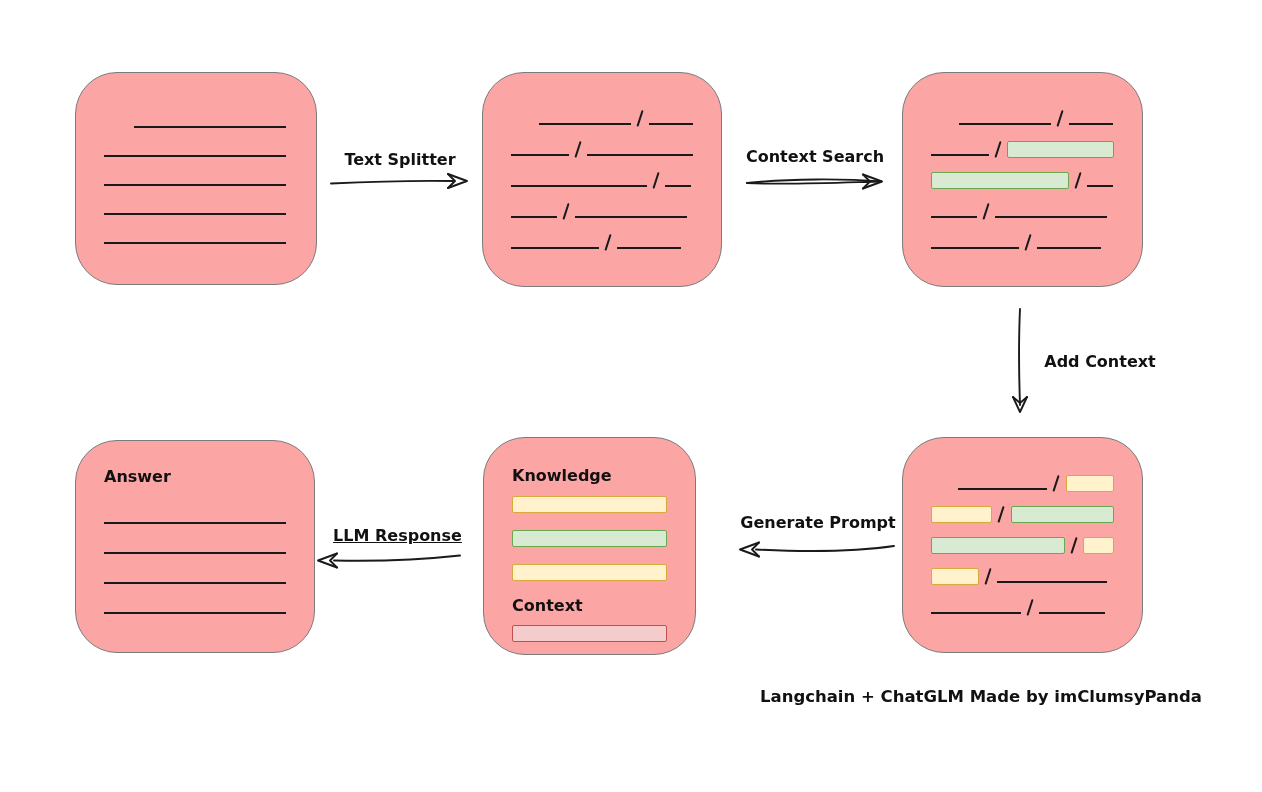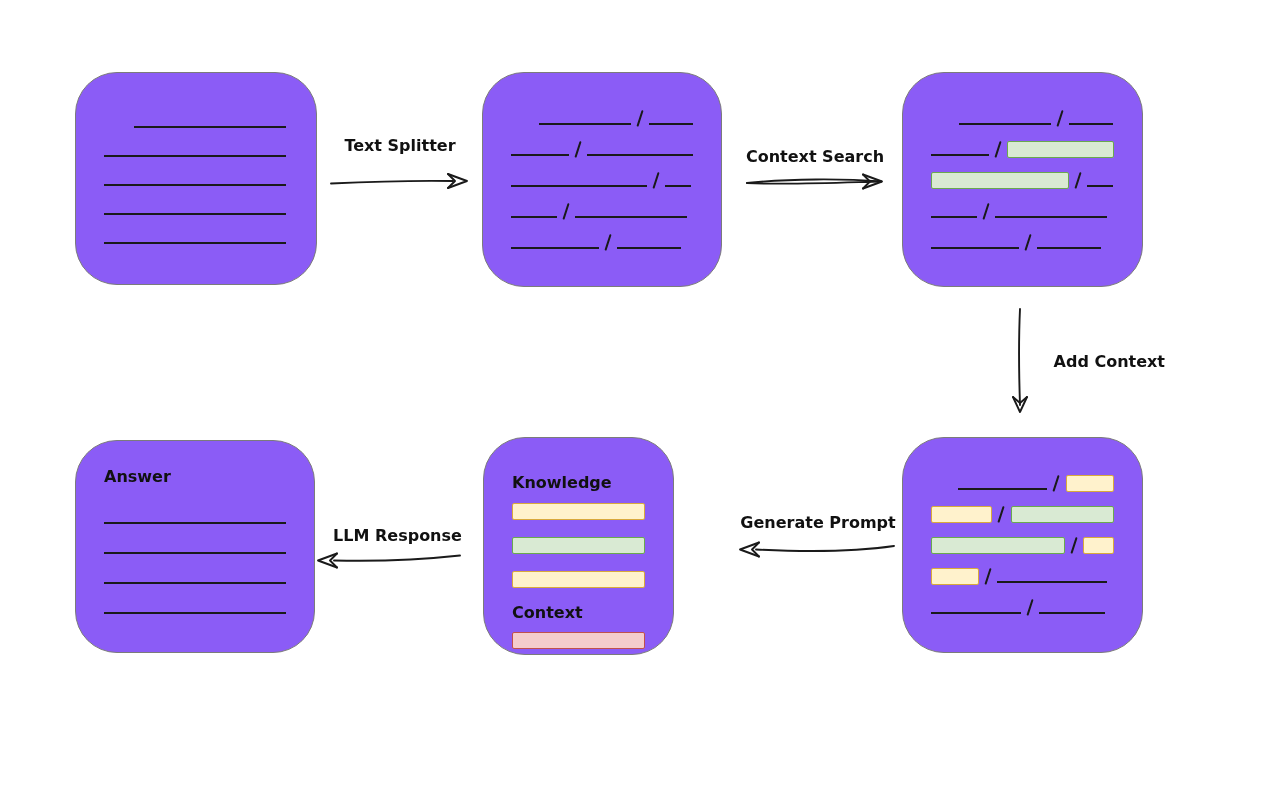--- a/index.html
+++ b/index.html
@@ -3,21 +3,21 @@
 <meta charset="utf-8">
 <style>
   html,body { margin:0; padding:0; background:#ffffff; }
   #canvas {
     position:relative; width:1262px; height:792px; background:#ffffff;
     font-family:"DejaVu Sans", sans-serif; color:#111;
     overflow:hidden;
   }
   .box {
     position:absolute; border:1.6px solid #7b7b7b; border-radius:42px;
-    background:#8b5cf6; box-sizing:border-box;
+    background:#fca5a5; box-sizing:border-box;
     display:flex; flex-direction:column; justify-content:center;
     padding:0 28px;
   }
   .box.top-align { justify-content:flex-start; }
   .rows { display:flex; flex-direction:column; }
   .rows.gap11 { gap:11px; }
   .rows.gap12 { gap:12px; }
   .rows.gap13 { gap:13px; }
   .rows.gap16 { gap:16px; }
   .seg-row { display:flex; align-items:flex-end; height:18px; }
@@ -157,21 +157,21 @@
           <span class="seg-line" style="width: 110px;"></span>
         </div>
         <div class="seg-row">
           <span class="seg-line" style="width: 90px;"></span>
           <span class="seg-slash"></span>
           <span class="seg-line" style="width: 66px;"></span>
         </div>
       </div>
   </div>
 
-  <div class="box top-align" style="left:483px; top:437px; width:191px; height:218px; padding-top:35px;">
+  <div class="box top-align" style="left:483px; top:437px; width:213px; height:218px; padding-top:28px;">
     <div class="box-title" style="margin-bottom:10px;">Knowledge</div>
     <div class="rows gap16">
         <div class="seg-row">
           <span class="seg-bar" style="width: 182px; background: rgb(255, 242, 204); border-color: rgb(217, 169, 60);"></span>
         </div>
         <div class="seg-row">
           <span class="seg-bar" style="width: 182px; background: rgb(217, 234, 211); border-color: rgb(106, 168, 79);"></span>
         </div>
         <div class="seg-row">
           <span class="seg-bar" style="width: 182px; background: rgb(255, 242, 204); border-color: rgb(217, 169, 60);"></span>
@@ -196,50 +196,51 @@
         </div>
         <div class="seg-row">
           <span class="seg-line" style="width: 182px;"></span>
         </div>
         <div class="seg-row">
           <span class="seg-line" style="width: 182px;"></span>
         </div>
       </div>
   </div>
 
-  <div class="arrow-label" style="left:330px; top:136px; width:140px;">Text Splitter</div>
+  <div class="arrow-label" style="left:330px; top:150px; width:140px;">Text Splitter</div>
   <svg class="arrow-svg" style="left:328px; top:168px;" width="144" height="28" viewBox="0 0 144 28">
     <path d="M3 15.5 C 45 13.5, 95 12.5, 125 13"></path>
     <path d="M120 6 L139 13 L120 20"></path>
     <path d="M120 6 L127 13 L120 20"></path>
   </svg>
 
   <div class="arrow-label" style="left:745px; top:147px; width:140px;">Context Search</div>
   <svg class="arrow-svg" style="left:744px; top:168px;" width="144" height="28" viewBox="0 0 144 28">
     <path d="M3 15 C 45 10.5, 100 10.5, 137 13.5"></path>
     <path d="M3 15 C 45 17, 100 14.5, 137 13.5"></path>
     <path d="M119 6.5 L138 13.5 L119 20.5"></path>
     <path d="M119 6.5 L126 13.5 L119 20.5"></path>
   </svg>
 
-  <div class="arrow-label" style="left:1035px; top:352px; width:130px; text-align:right;">Add Context</div>
+  <div class="arrow-label" style="left:1035px; top:352px; width:130px; text-align:center;">Add Context</div>
   <svg class="arrow-svg" style="left:1006px; top:306px;" width="28" height="112" viewBox="0 0 28 112">
     <path d="M14 3 C 12.5 35, 13 70, 14 99"></path>
     <path d="M7 91 L14 106 L21 91"></path>
     <path d="M7 91 L14 97 L21 91"></path>
   </svg>
 
   <div class="arrow-label" style="left:738px; top:513px; width:160px;">Generate Prompt</div>
   <svg class="arrow-svg" style="left:736px; top:538px;" width="162" height="24" viewBox="0 0 162 24">
     <path d="M158 8 C 110 15, 60 13.5, 20 11.5"></path>
     <path d="M23 4.5 L4 11.5 L23 18.5"></path>
     <path d="M23 4.5 L16 11.5 L23 18.5"></path>
   </svg>
 
-  <div class="arrow-label" style="left:325px; top:526px; width:145px;">LLM Response</div>
+  <div class="arrow-label" style="left:325px; top:526px; width:145px;text-decoration:underline;">LLM Response</div>
   <svg class="arrow-svg" style="left:314px; top:548px;" width="150" height="24" viewBox="0 0 150 24">
     <path d="M146 7.5 C 100 12.5, 60 13.5, 20 12.5"></path>
     <path d="M23 5.5 L4 12.5 L23 19.5"></path>
     <path d="M23 5.5 L16 12.5 L23 19.5"></path>
   </svg>
 
+  <div class="caption" style="left:760px; top:687px; width:430px;">Langchain + ChatGLM Made by imClumsyPanda</div>
 
 </div>
 
 </body></html>

